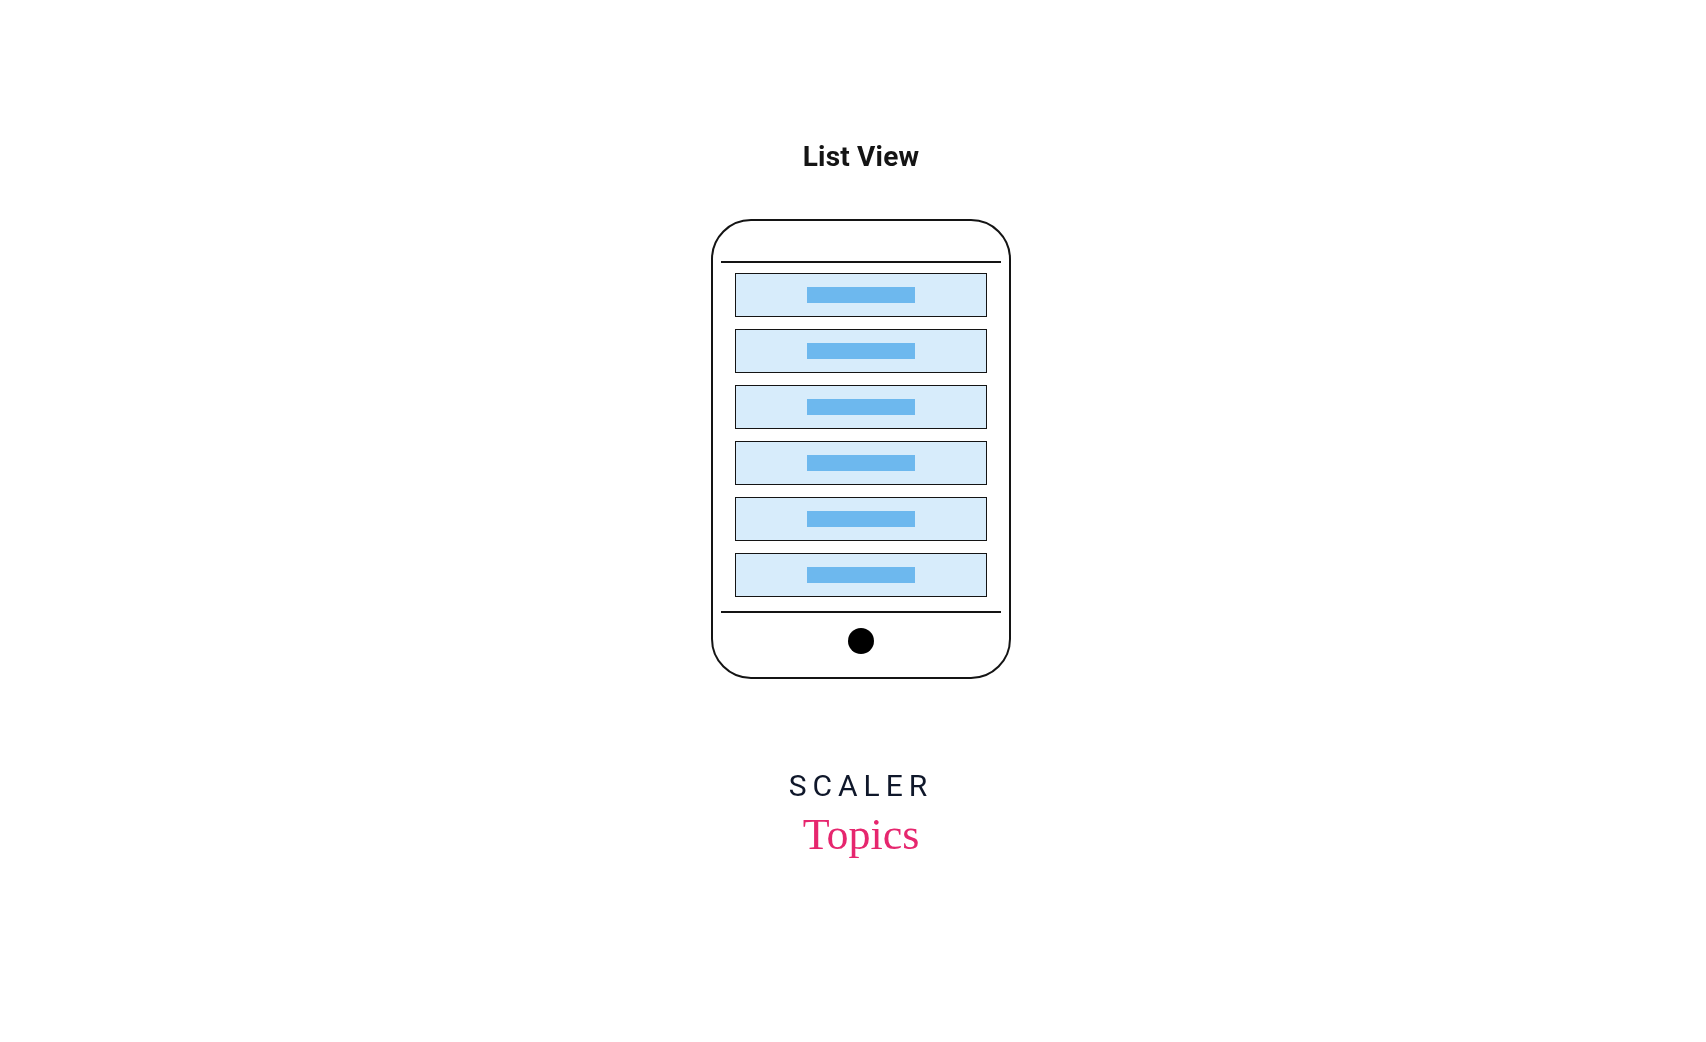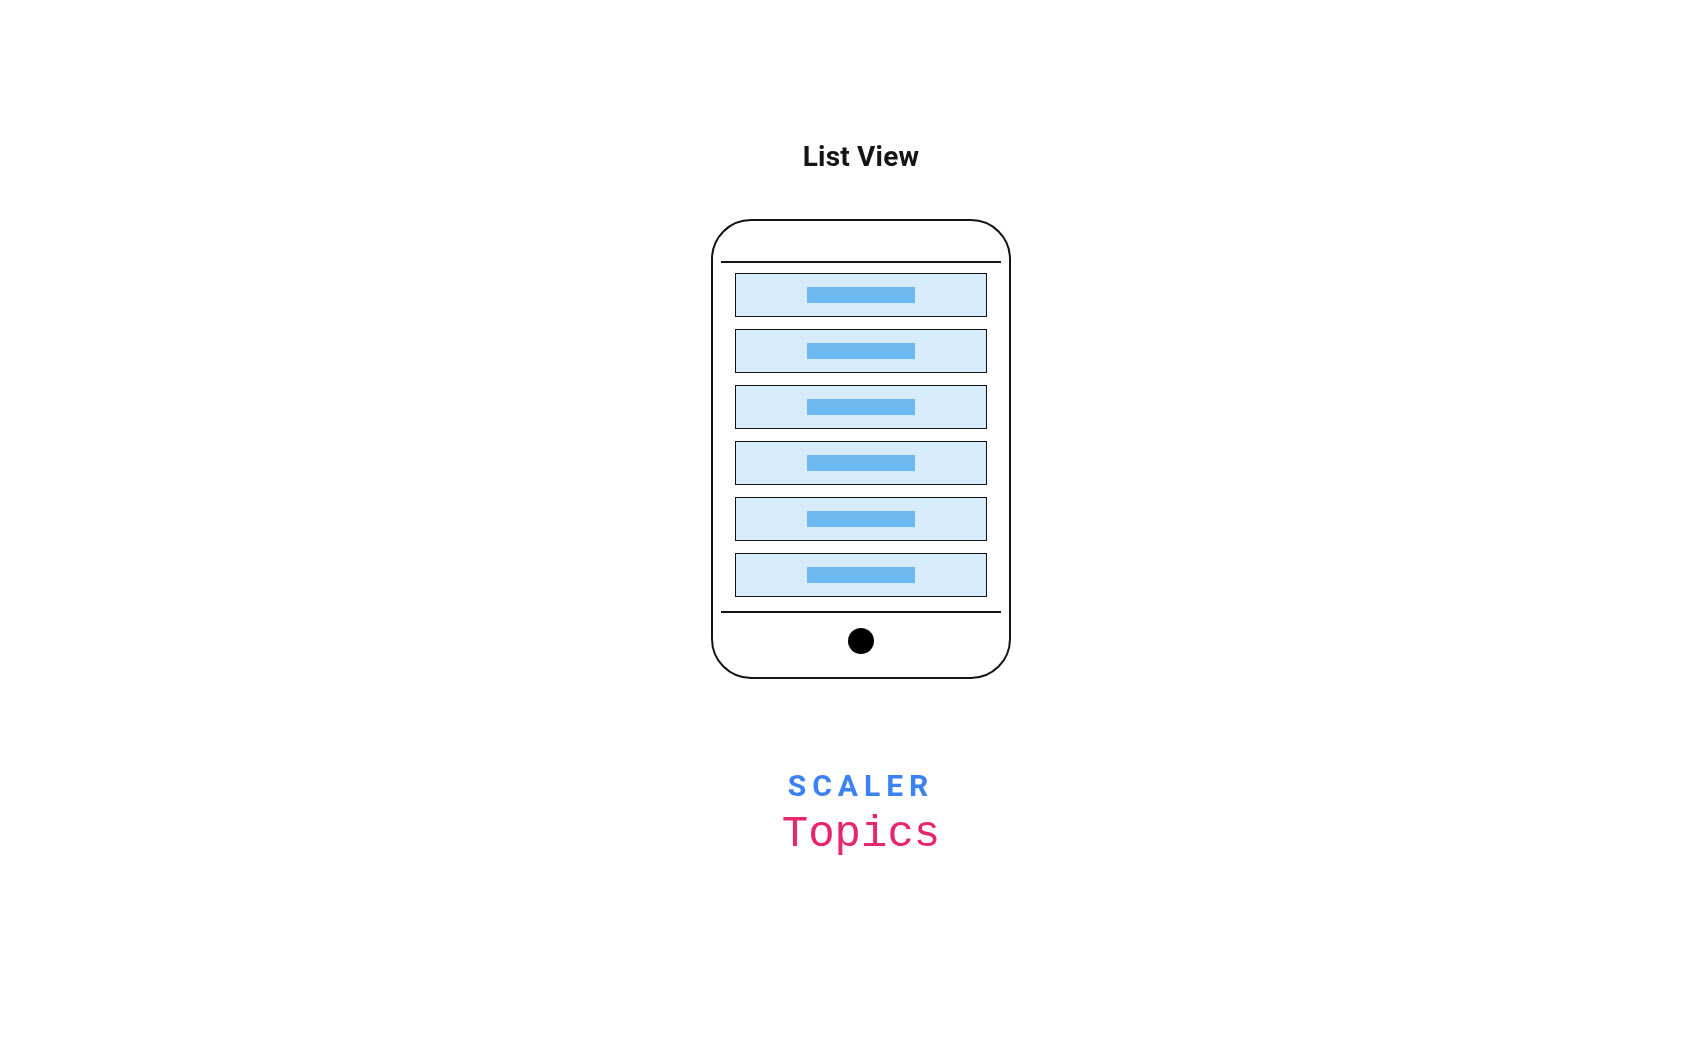--- a/index.html
+++ b/index.html
@@ -104,27 +104,27 @@
   .tile.light { background: #D7ECFB; }
   .tile.dark  { background: #9ECFF3; }
 
   
   .logo {
     margin-top: 60px;
     text-align: center;
   }
   .logo .scaler {
     font-size: 30px;
-    font-weight: 700;
+    font-weight: 400;
     letter-spacing: 6px;
-    color: #3b82f6;
+    color: #0f172a;
     line-height: 1;
   }
   .logo .topics {
-    font-family: Liberation Mono, monospace;
+    font-family: Liberation Serif, serif;
     font-size: 44px;
     color: #E6266E;
     line-height: 0.9;
     margin-top: -2px;
   }
 </style>
 </head>
 <body>
 
 <div class="stage">

